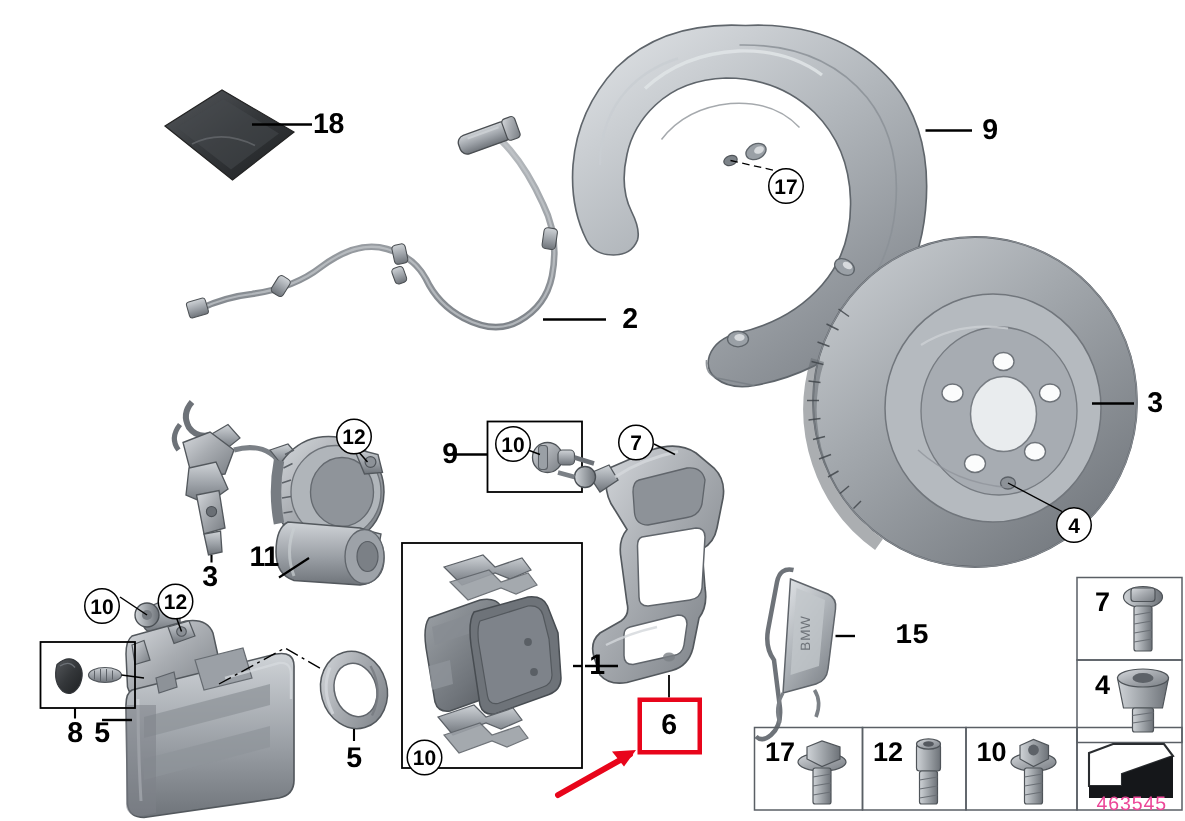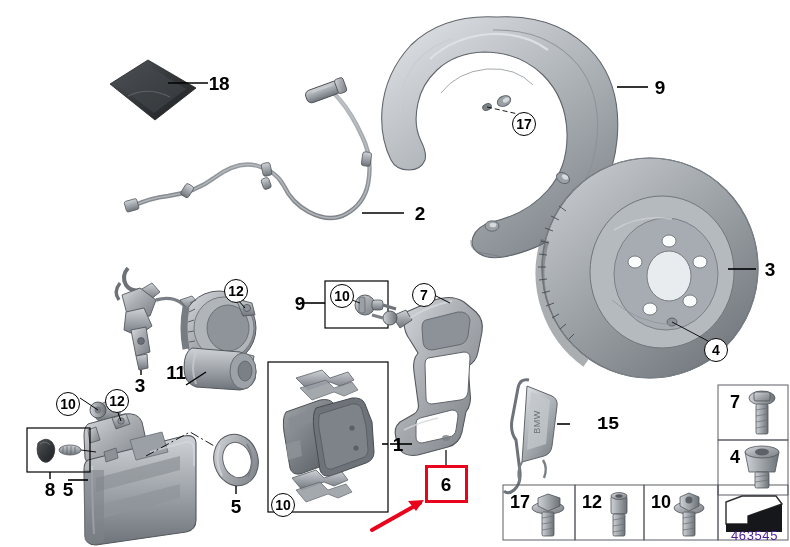--- a/index.html
+++ b/index.html
@@ -56,21 +56,21 @@
     font-size: 18px;
     color: #000;
     transform: translate(-50%, -50%);
   }
   #diagram-id {
     position: absolute;
     right: 12px;
     bottom: 4px;
     font-family: "Liberation Sans", sans-serif;
     font-size: 13px;
-    color: #4c1d95;
+    color: #ec4899;
     letter-spacing: 0.6px;
   }
   .hl-box {
     position: absolute;
     border: 3px solid #e8051b;
     box-sizing: border-box;
     background: transparent;
   }
 </style>
 </head>

